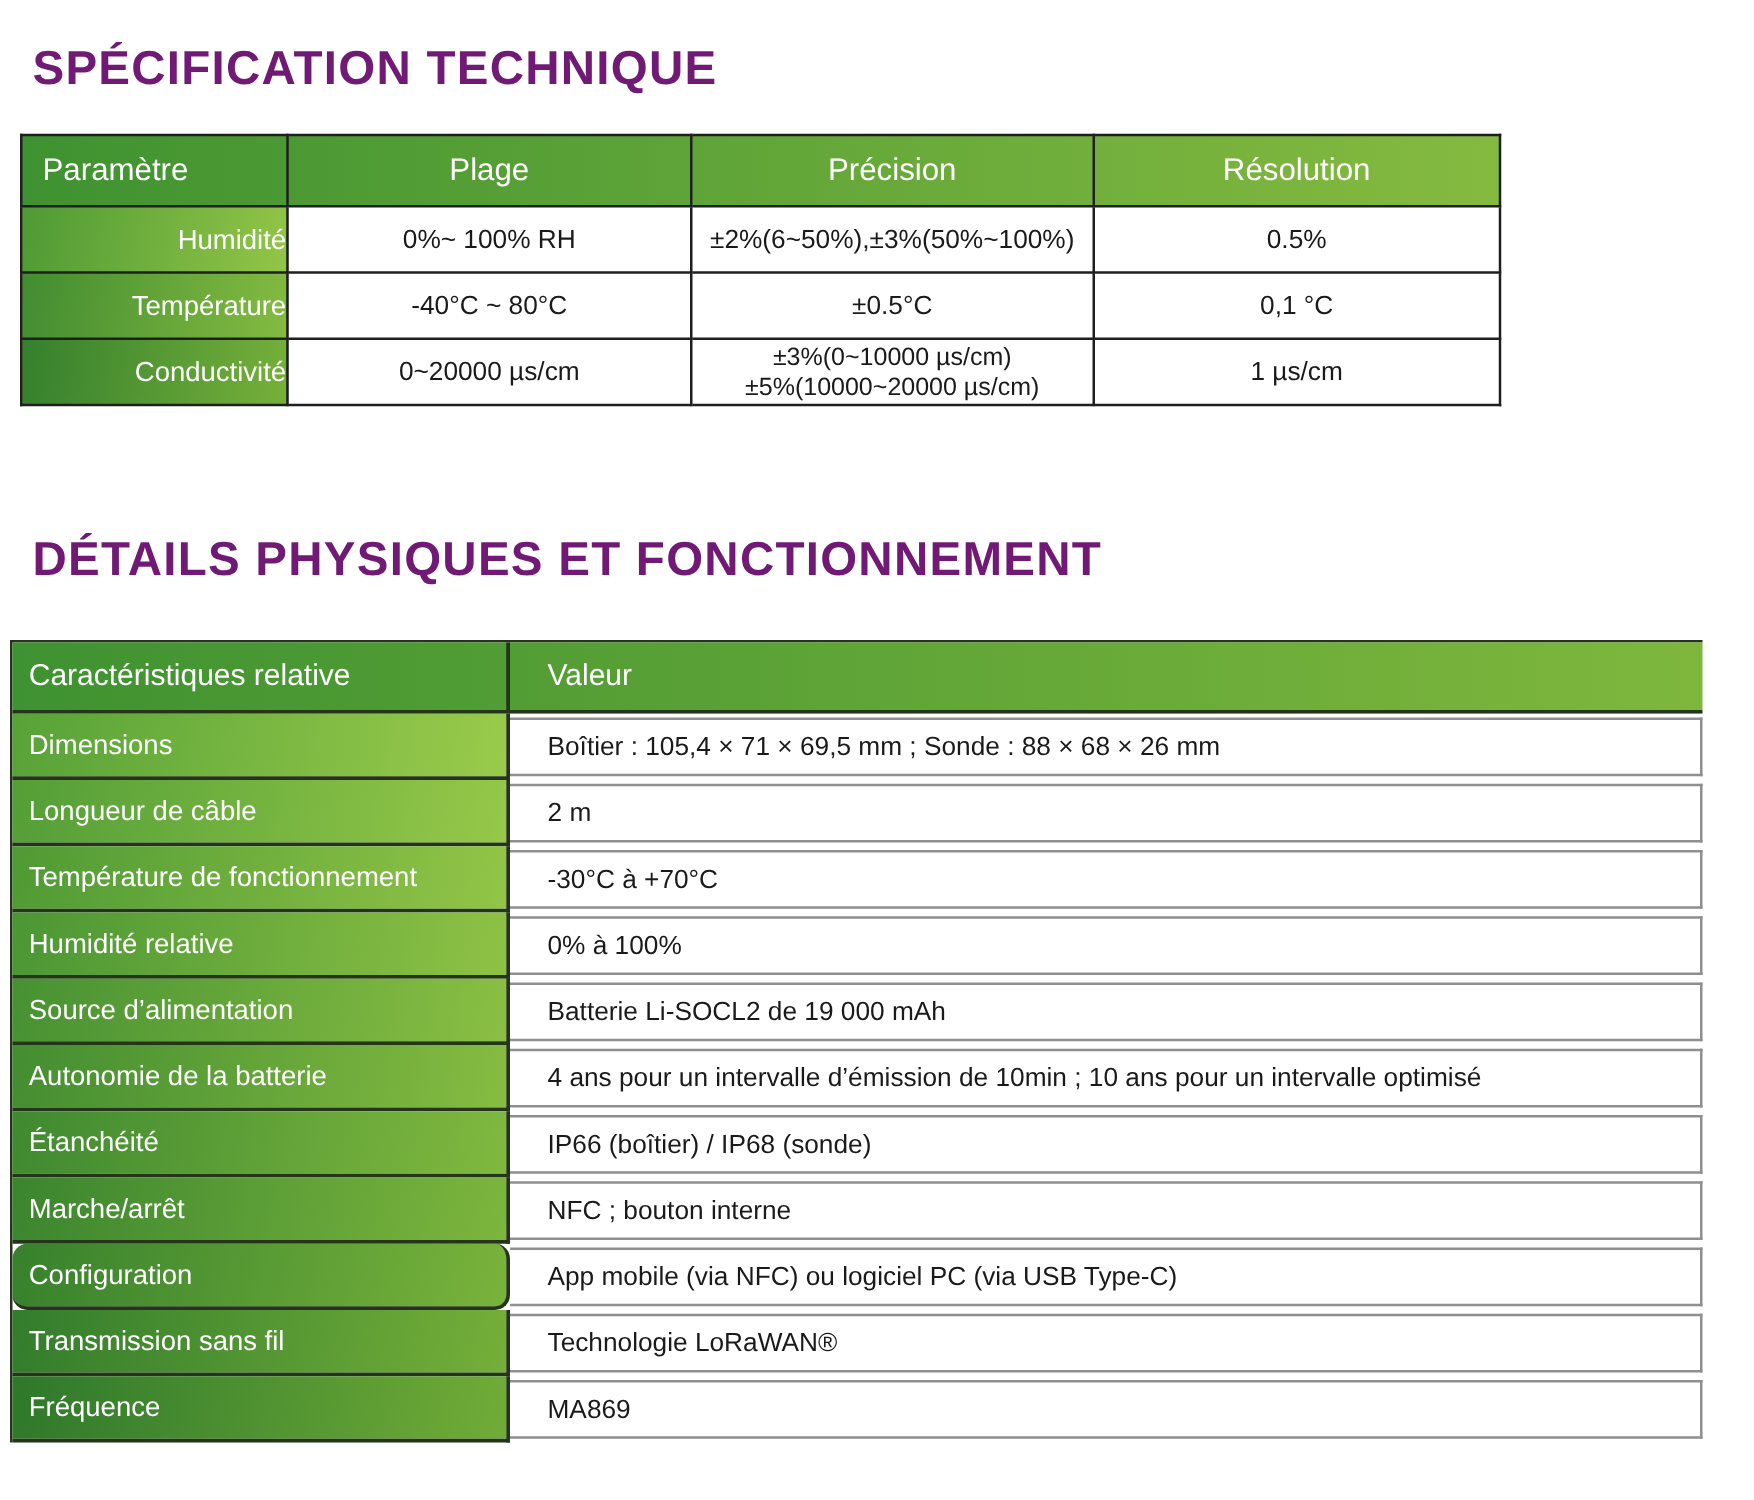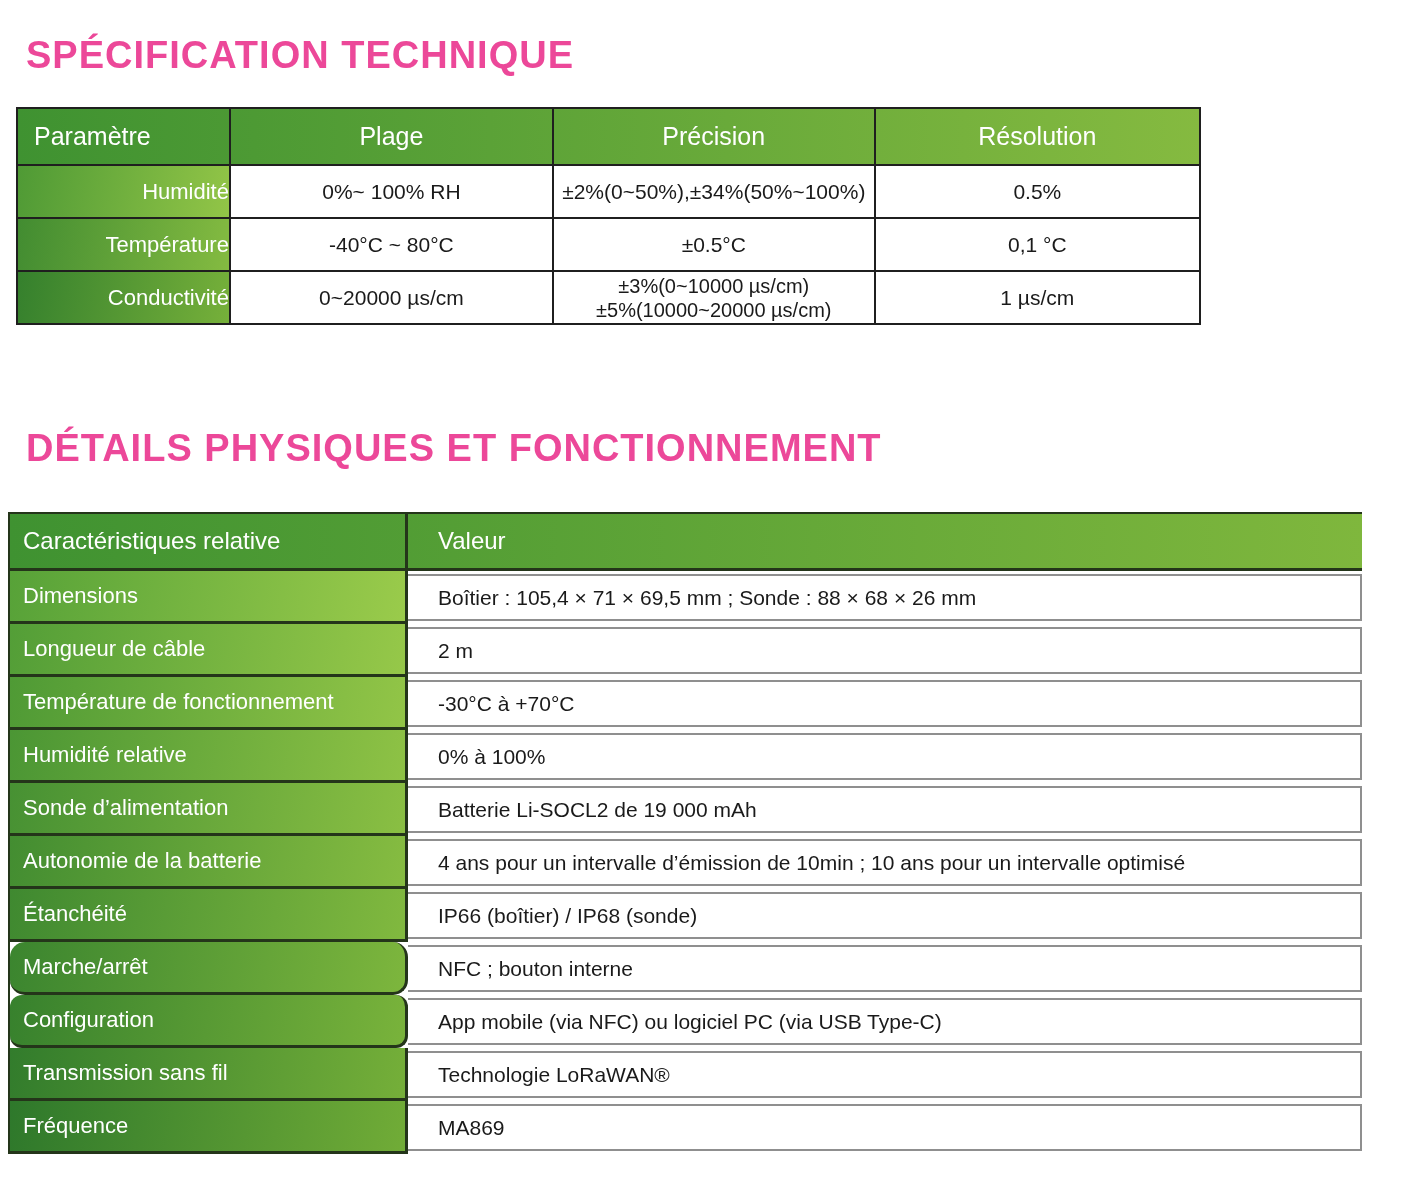--- a/index.html
+++ b/index.html
@@ -3,21 +3,21 @@
 <meta charset="utf-8">
 <style>
   * { box-sizing: border-box; margin: 0; padding: 0; }
   html, body {
     width: 1403px; height: 1200px;
     background: #ffffff;
     font-family: "Liberation Sans", "DejaVu Sans", sans-serif;
     overflow: hidden;
   }
   .section-title {
-    color: #ec4899;
+    color: #701a75;
     font-size: 38px;
     font-weight: 600;
     letter-spacing: 1px;
     margin-left: 26px;
   }
   #title-1 { margin-top: 34px; }
   #title-2 { margin-top: 102px; }
 
   
   table.t1 {
@@ -95,21 +95,21 @@
     color: #ffffff; font-size: 22px; font-weight: 500;
   }
   .t2-row:last-child .label { border-bottom: 3px solid #24351a; }
   .t2-row:nth-child(2)  .label { background: linear-gradient(100deg, #57A238, #9ACB4B); }
   .t2-row:nth-child(3)  .label { background: linear-gradient(100deg, #539E37, #96C849); }
   .t2-row:nth-child(4)  .label { background: linear-gradient(100deg, #4F9A35, #92C547); }
   .t2-row:nth-child(5)  .label { background: linear-gradient(100deg, #4B9634, #8EC245); }
   .t2-row:nth-child(6)  .label { background: linear-gradient(100deg, #479133, #8ABF43); }
   .t2-row:nth-child(7)  .label { background: linear-gradient(100deg, #438D31, #86BC41); }
   .t2-row:nth-child(8)  .label { background: linear-gradient(100deg, #3F8930, #81B93F); }
-  .t2-row:nth-child(9)  .label { background: linear-gradient(100deg, #3B852F, #7DB63D); border-radius: 15px; }
+  .t2-row:nth-child(9)  .label { background: linear-gradient(100deg, #3B852F, #7DB63D); }
   .t2-row:nth-child(10) .label { background: linear-gradient(100deg, #37812D, #79B33B); border-radius: 12px; }
   .t2-row:nth-child(11) .label { background: linear-gradient(100deg, #327C2C, #75AF39); }
   .t2-row:nth-child(12) .label { background: linear-gradient(100deg, #2E782B, #71AC37); }
   .t2-row .value-wrap {
     flex: 1;
     background: #ffffff;
     padding: 3px 0;
   }
   .t2-row .value-box {
     height: 100%;
@@ -139,21 +139,21 @@
       <th>Paramètre</th>
       <th>Plage</th>
       <th>Précision</th>
       <th>Résolution</th>
     </tr>
   </thead>
   <tbody>
     <tr>
       <th>Humidité</th>
       <td>0%~ 100% RH</td>
-      <td>±2%(0~50%),±34%(50%~100%)</td>
+      <td>±2%(6~50%),±3%(50%~100%)</td>
       <td>0.5%</td>
     </tr>
     <tr>
       <th>Température</th>
       <td>-40°C ~ 80°C</td>
       <td>±0.5°C</td>
       <td>0,1 °C</td>
     </tr>
     <tr>
       <th>Conductivité</th>
@@ -191,21 +191,21 @@
         <div class="value-box">-30°C à +70°C</div>
       </div>
   </div>
   <div class="t2-row">
     <div class="label">Humidité relative</div>
     <div class="value-wrap">
         <div class="value-box">0% à 100%</div>
       </div>
   </div>
   <div class="t2-row">
-    <div class="label">Sonde d’alimentation</div>
+    <div class="label">Source d’alimentation</div>
     <div class="value-wrap">
         <div class="value-box">Batterie Li-SOCL2 de 19 000 mAh</div>
       </div>
   </div>
   <div class="t2-row">
     <div class="label">Autonomie de la batterie</div>
     <div class="value-wrap">
         <div class="value-box">4 ans pour un intervalle d’émission de 10min ; 10 ans pour un intervalle optimisé</div>
       </div>
   </div>

